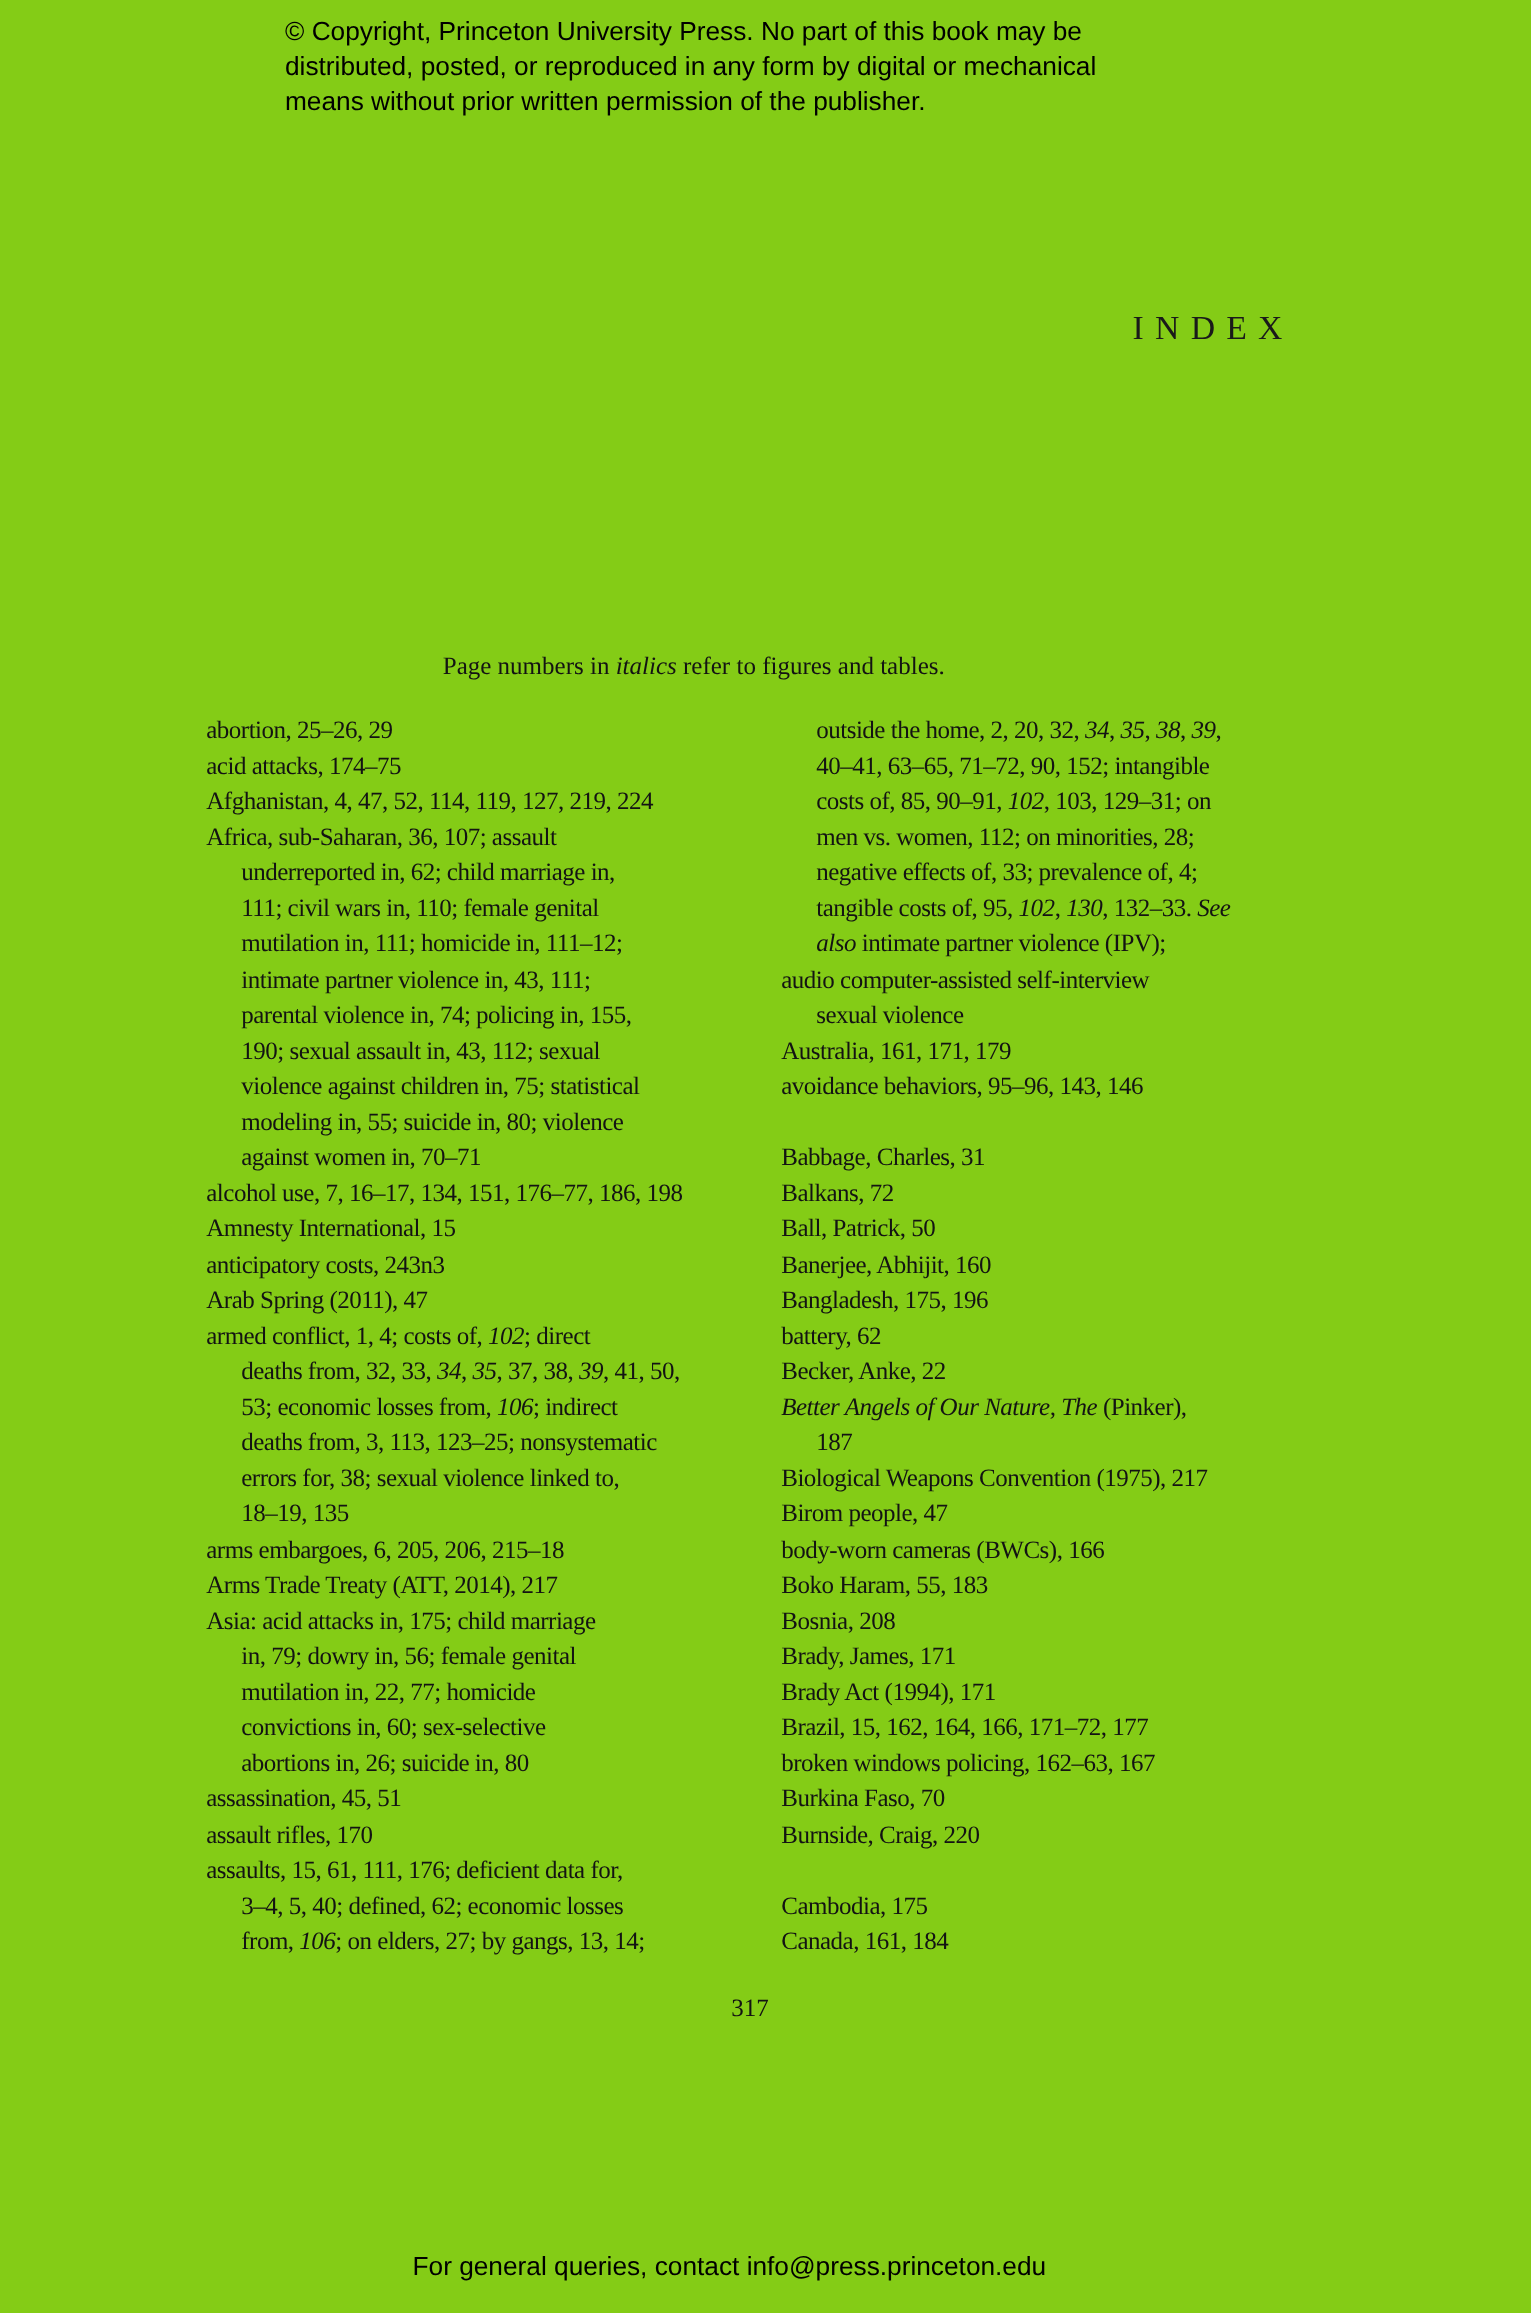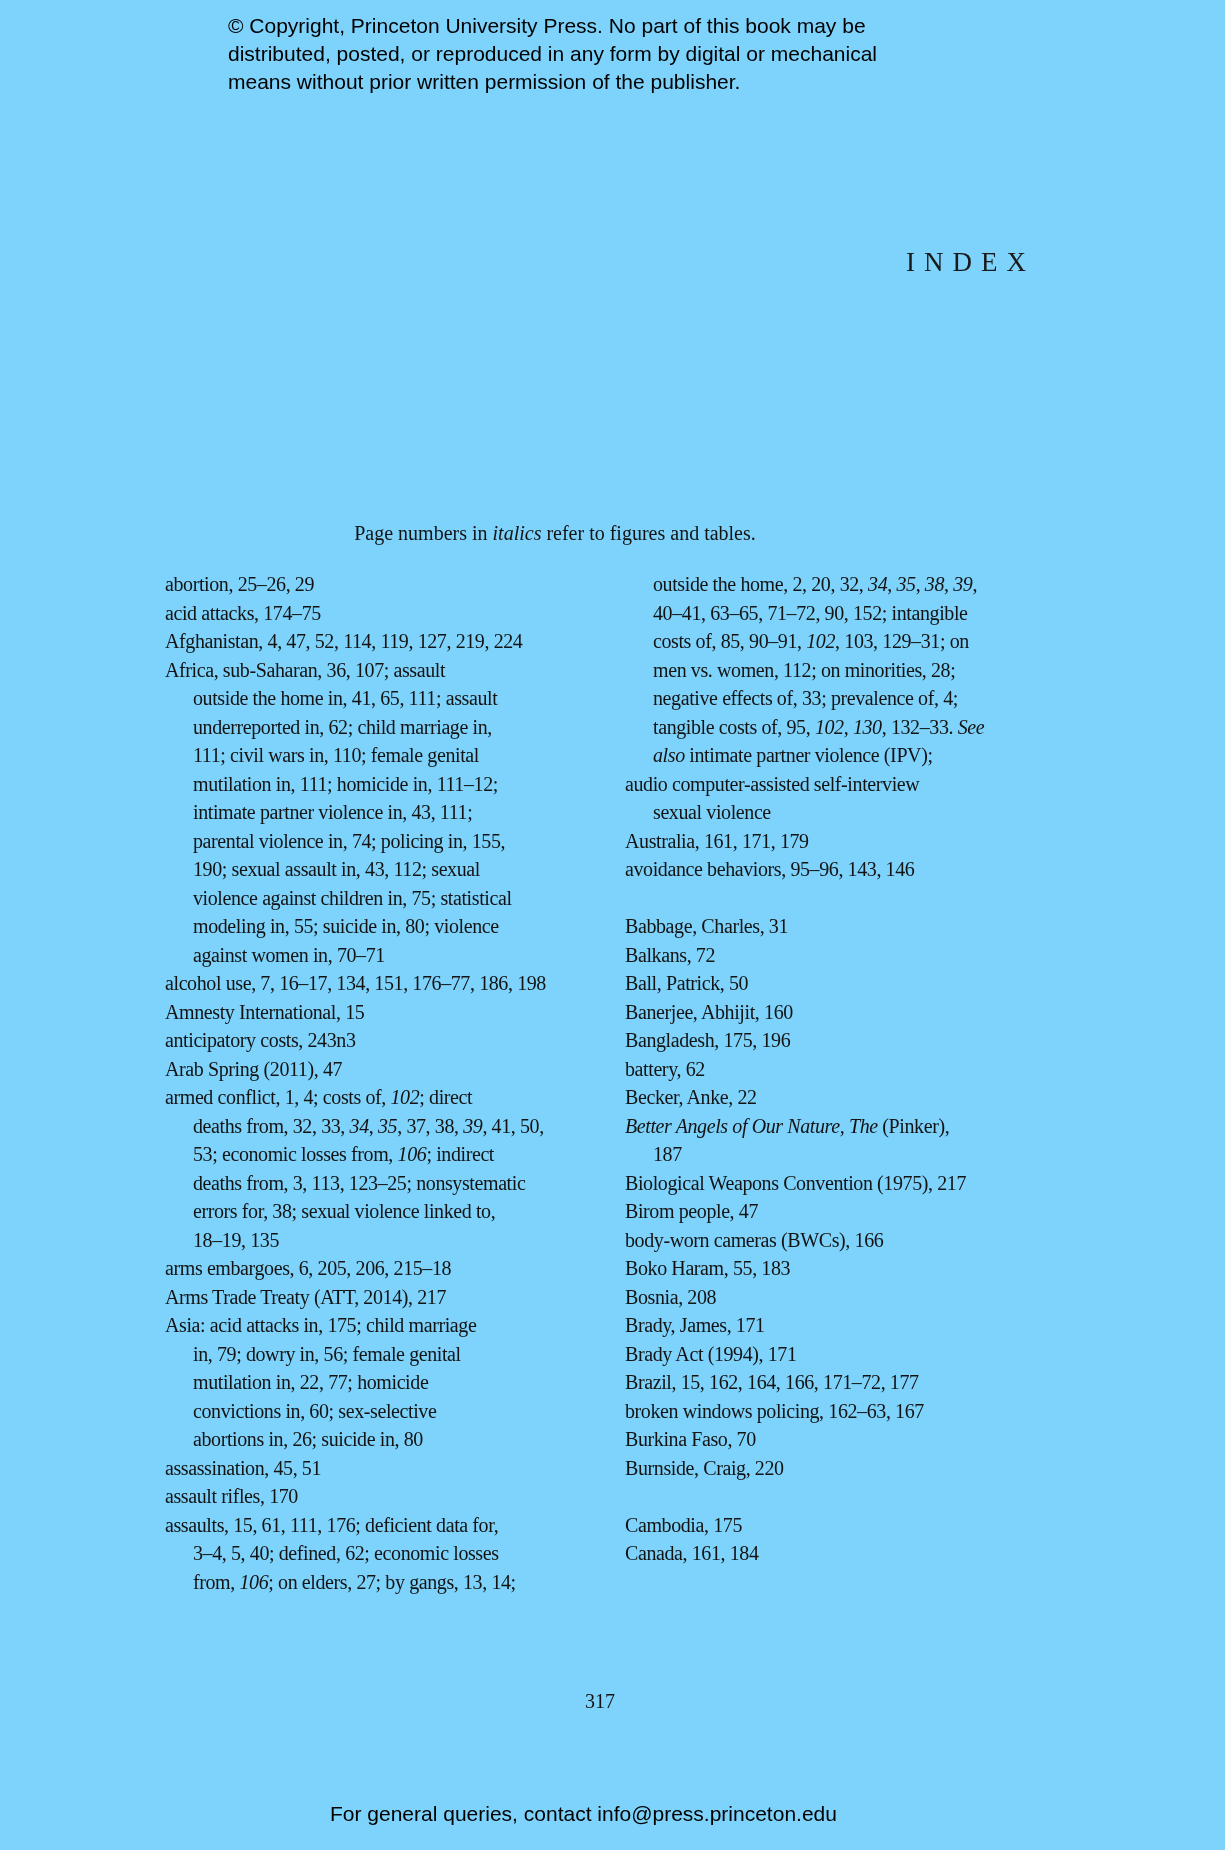--- a/index.html
+++ b/index.html
@@ -1,19 +1,19 @@
 <!DOCTYPE html>
 <html><head>
 <meta charset="utf-8">
 <style>
   html,body{margin:0;padding:0;background:#ffffff;}
   .page{
     position:relative;
     width:1225px;height:1850px;
-    background:#7dd3fc;
+    background:#84cc16;
     font-family:"Liberation Serif", serif;
     color:#131313;
     overflow:hidden;
   }
   .copyright{
     position:absolute;left:228px;top:12px;
     font-family:"Liberation Sans", sans-serif;
     font-size:21px;line-height:28px;color:#000;
   }
   .index-title{
@@ -32,21 +32,21 @@
     font-size:20px;line-height:28.5px;
     letter-spacing:-0.4px;
     white-space:nowrap;
   }
   .col-left{left:165px;}
   .col-right{left:625px;}
   .line{height:28.5px;}
   .line.ind{padding-left:28px;}
   .it{font-style:italic;}
   .folio{
-    position:absolute;left:165px;top:1690px;width:870px;
+    position:absolute;left:165px;top:1596px;width:870px;
     text-align:center;font-size:20px;color:#131313;
   }
   .footer{
     position:absolute;left:330px;top:1802px;
     font-family:"Liberation Sans", sans-serif;
     font-size:21px;color:#000;
   }
 </style>
 </head>
 <body>
@@ -61,21 +61,20 @@
 
   <div class="index-title">INDEX</div>
 
   <div class="note"><span>Page numbers in </span><span class="it">italics</span><span> refer to figures and tables.</span></div>
 
   <div class="col col-left">
       <div class="line"><span>abortion, 25–26, 29</span></div>
       <div class="line"><span>acid attacks, 174–75</span></div>
       <div class="line"><span>Afghanistan, 4, 47, 52, 114, 119, 127, 219, 224</span></div>
       <div class="line"><span>Africa, sub-Saharan, 36, 107; assault</span></div>
-      <div class="line ind"><span>outside the home in, 41, 65, 111; assault</span></div>
       <div class="line ind"><span>underreported in, 62; child marriage in,</span></div>
       <div class="line ind"><span>111; civil wars in, 110; female genital</span></div>
       <div class="line ind"><span>mutilation in, 111; homicide in, 111–12;</span></div>
       <div class="line ind"><span>intimate partner violence in, 43, 111;</span></div>
       <div class="line ind"><span>parental violence in, 74; policing in, 155,</span></div>
       <div class="line ind"><span>190; sexual assault in, 43, 112; sexual</span></div>
       <div class="line ind"><span>violence against children in, 75; statistical</span></div>
       <div class="line ind"><span>modeling in, 55; suicide in, 80; violence</span></div>
       <div class="line ind"><span>against women in, 70–71</span></div>
       <div class="line"><span>alcohol use, 7, 16–17, 134, 151, 176–77, 186, 198</span></div>

